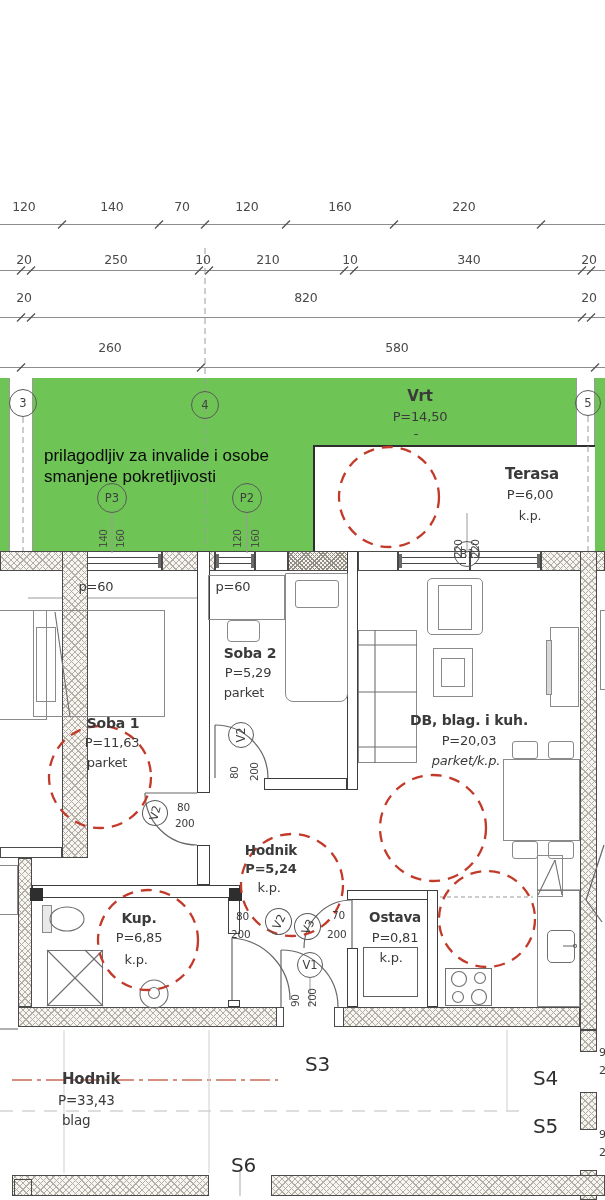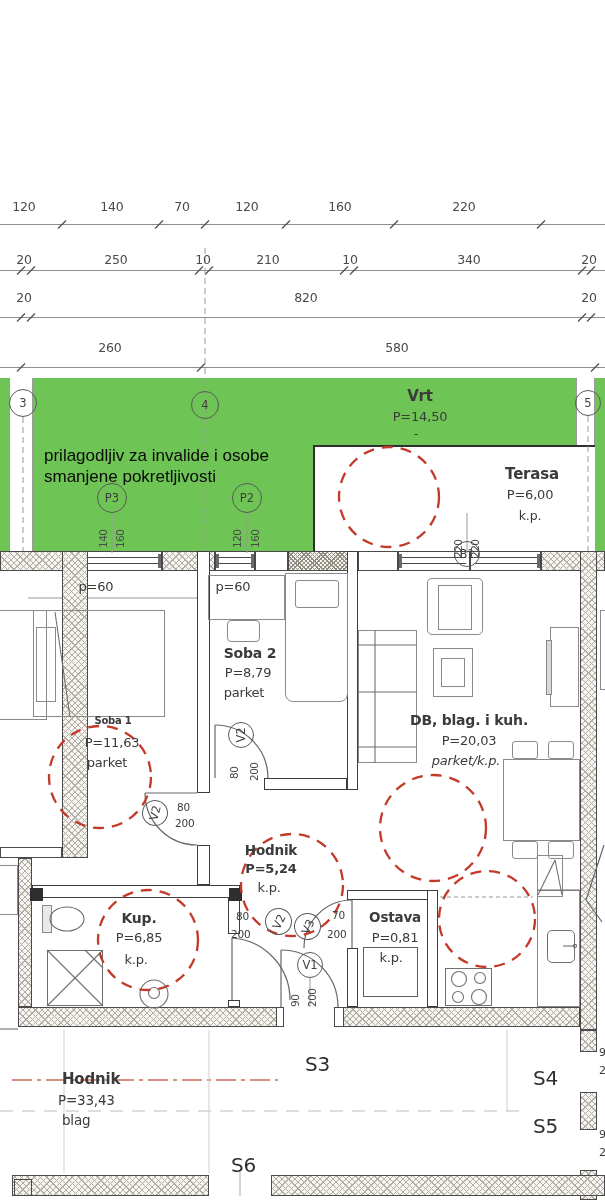--- a/index.html
+++ b/index.html
@@ -302,27 +302,27 @@
   <span class="t ctr" style="left:530px;top:508px;font-size:12.5px;">k.p.</span>
 
   <span class="vdim" style="left:97px;top:514px;height:34px;">140</span>
   <span class="vdim" style="left:114px;top:514px;height:34px;">160</span>
   <span class="vdim" style="left:231px;top:514px;height:34px;">120</span>
   <span class="vdim" style="left:249px;top:514px;height:34px;">160</span>
   <span class="vdim" style="left:452px;top:520px;height:38px;">220</span>
   <span class="vdim" style="left:469px;top:520px;height:38px;">220</span>
 
   <span class="t ctr" style="left:96px;top:579px;">p=60</span>
-  <span class="t b ctr" style="left:113px;top:715px;font-size:10px;">Soba 1</span>
+  <span class="t b ctr" style="left:113px;top:715px;font-size:14px;">Soba 1</span>
   <span class="t ctr" style="left:112px;top:735px;">P=11,63</span>
   <span class="t ctr" style="left:107px;top:755px;">parket</span>
 
   <span class="t ctr" style="left:233px;top:579px;">p=60</span>
   <span class="t b ctr" style="left:250px;top:645px;font-size:14px;">Soba 2</span>
-  <span class="t ctr" style="left:248px;top:665px;">P=8,79</span>
+  <span class="t ctr" style="left:248px;top:665px;">P=5,29</span>
   <span class="t ctr" style="left:244px;top:685px;">parket</span>
 
   <span class="t b ctr" style="left:469px;top:712px;font-size:14px;">DB, blag. i kuh.</span>
   <span class="t ctr" style="left:469px;top:733px;">P=20,03</span>
   <span class="t ctr" style="left:466px;top:753px;font-style:italic;">parket/k.p.</span>
 
   <span class="t b ctr" style="left:271px;top:842px;font-size:13.5px;">Hodnik</span>
   <span class="t ctr" style="left:271px;top:861px;font-weight:bold;">P=5,24</span>
   <span class="t ctr" style="left:269px;top:880px;">k.p.</span>
 

